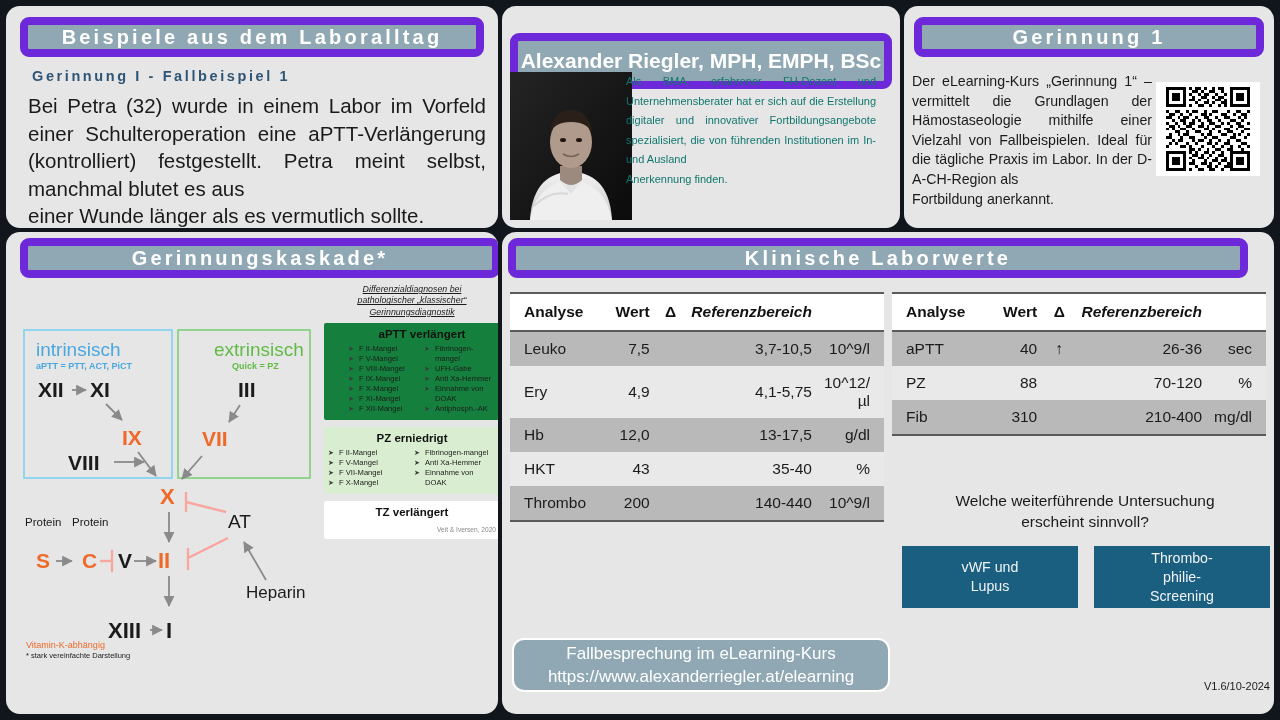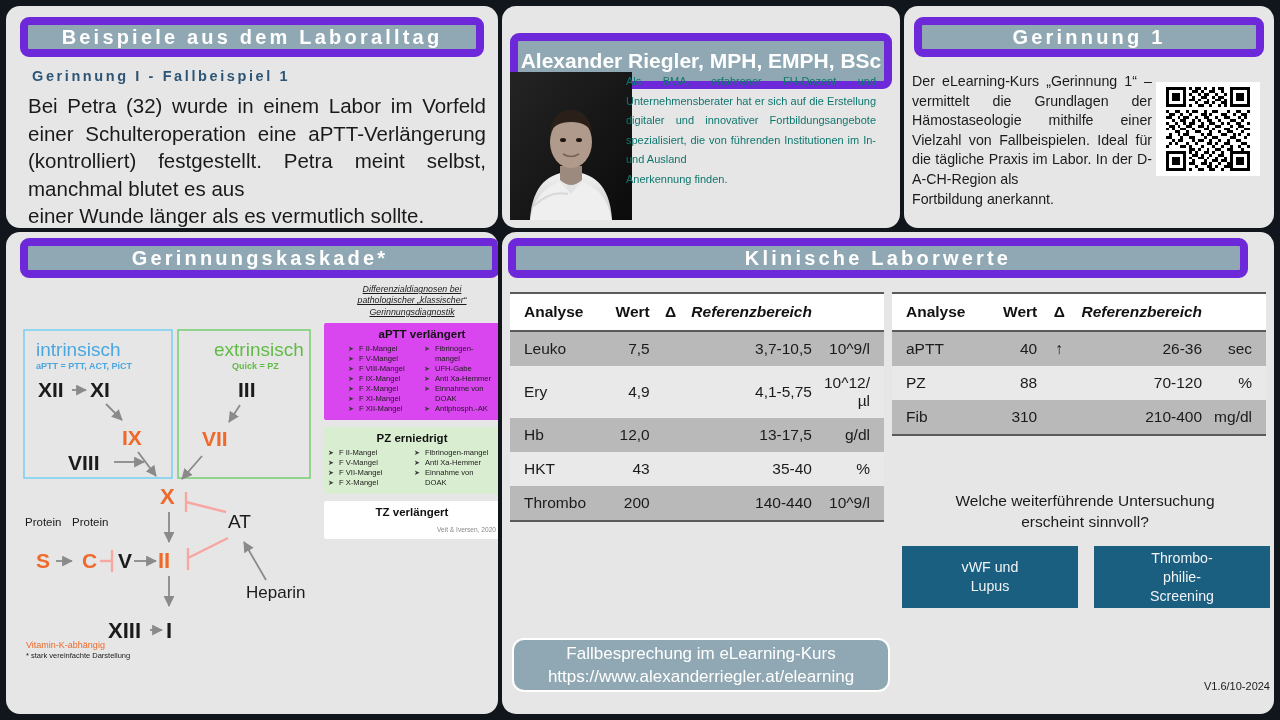--- a/index.html
+++ b/index.html
@@ -83,21 +83,21 @@
   }
 
   
   #cascade-figure{position:absolute;left:4px;top:48px;width:310px;height:380px;}
   #dd-col{position:absolute;left:318px;top:52px;width:176px;}
   .dd-title{
     font-size:8.8px;line-height:11.4px;font-style:italic;text-decoration:underline;
     text-align:center;color:#1b1b1b;margin-bottom:5px;
   }
   .dd-box{border-radius:2px;padding:5px 4px 6px 4px;margin-bottom:7px;box-sizing:border-box;}
-  .dd-box.aptt{background:#d946ef;padding-left:24px;}
+  .dd-box.aptt{background:#15803d;padding-left:24px;}
   .dd-box.pz{background:#d9eed0;}
   .dd-box.tz{background:#ffffff;}
   .dd-head{font-size:11.5px;font-weight:bold;text-align:center;margin-bottom:4px;color:#111;}
   .dd-cols{display:flex;gap:4px;}
   .dd-cols ul{margin:0;padding:0;list-style:none;flex:1;}
   .dd-cols li,.dd-single li{
     font-size:7.6px;line-height:10px;color:#1b1b1b;
     padding-left:11px;position:relative;
   }
   .dd-cols li::before,.dd-single li::before{

